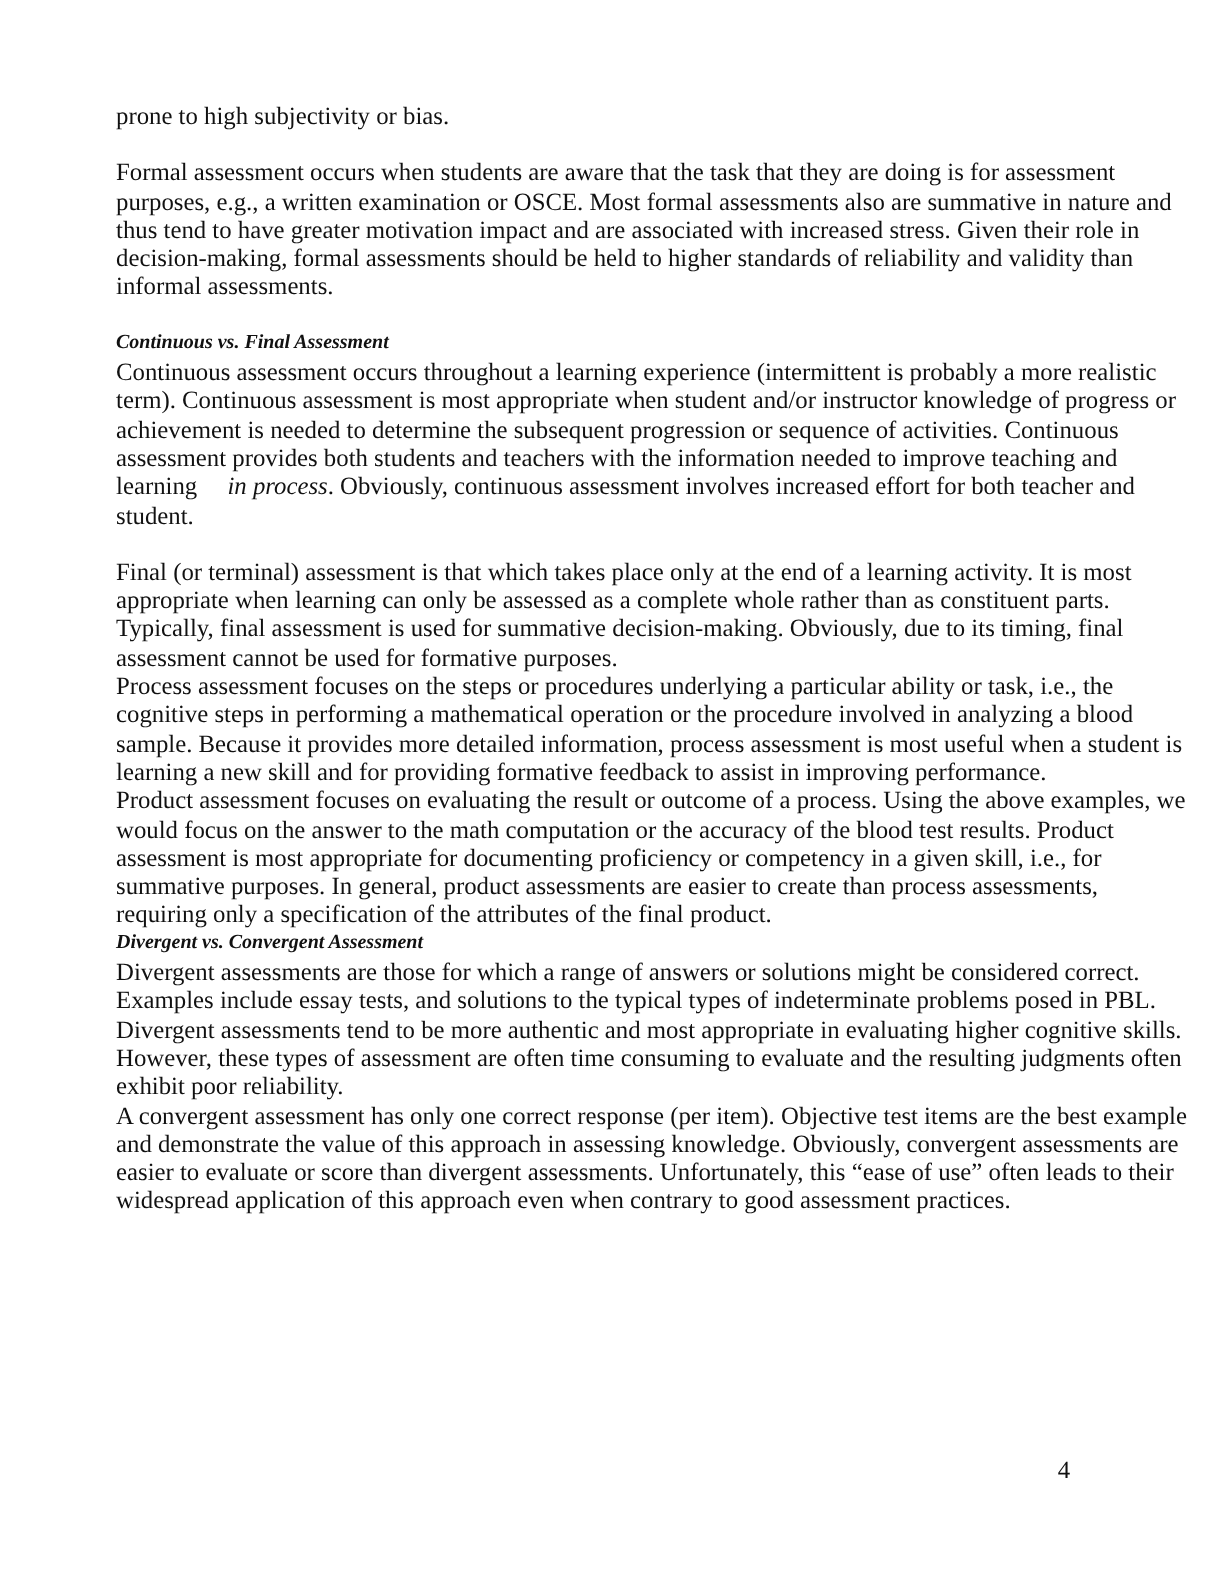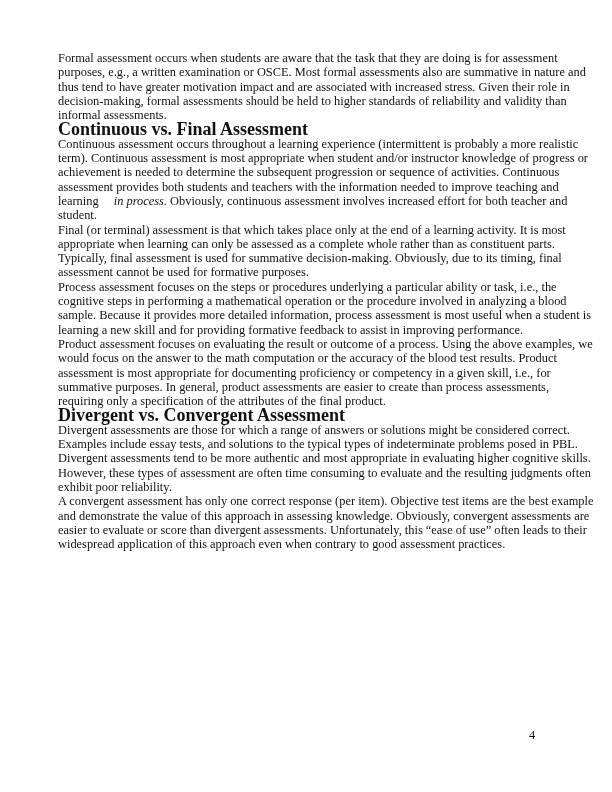--- a/index.html
+++ b/index.html
@@ -23,44 +23,46 @@
     top: 51px;
     width: 536px;
     text-align: left;
   }
   .para {
     font-size: 12.4px;
     line-height: 14.3px;
     font-weight: normal;
   }
   .heading {
-    font-size: 18px;
+    font-size: 10px;
     line-height: 14.3px;
     font-weight: bold;
+    font-style: italic;
   }
-  .gap-before { margin-top: 0; }   
+  .gap-before { margin-top: 14px; }   
   .gap-small  { margin-top: 0; }      
   .italic { font-style: italic; margin-left: 12px; }
   .page-number {
     position: absolute;
     left: 522px;
     top: 728px;
     width: 20px;
     text-align: center;
     font-size: 12.4px;
     line-height: 14.3px;
     color: #111111;
   }
 </style>
 </head>
 <body>
 
 <div class="page">
   <div class="content">
 
+    <p class="para">prone to high subjectivity or bias.</p>
 
     <p class="para gap-before">Formal assessment occurs when students are aware that the task that they are doing is for assessment purposes, e.g., a written examination or OSCE. Most formal assessments also are summative in nature and thus tend to have greater motivation impact and are associated with increased stress. Given their role in decision-making, formal assessments should be held to higher standards of reliability and validity than informal assessments.</p>
 
     <h2 class="heading gap-before">Continuous vs. Final Assessment</h2>
 
     <p class="para"><span>Continuous assessment occurs throughout a learning experience (intermittent is probably a more realistic term). Continuous assessment is most appropriate when student and/or instructor knowledge of progress or achievement is needed to determine the subsequent progression or sequence of activities. Continuous assessment provides both students and teachers with the information needed to improve teaching and learning </span><span class="italic">in process</span><span>. Obviously, continuous assessment involves increased effort for both teacher and student.</span></p>
 
     <p class="para gap-before">Final (or terminal) assessment is that which takes place only at the end of a learning activity. It is most appropriate when learning can only be assessed as a complete whole rather than as constituent parts. Typically, final assessment is used for summative decision-making. Obviously, due to its timing, final assessment cannot be used for formative purposes.</p>
 
 

